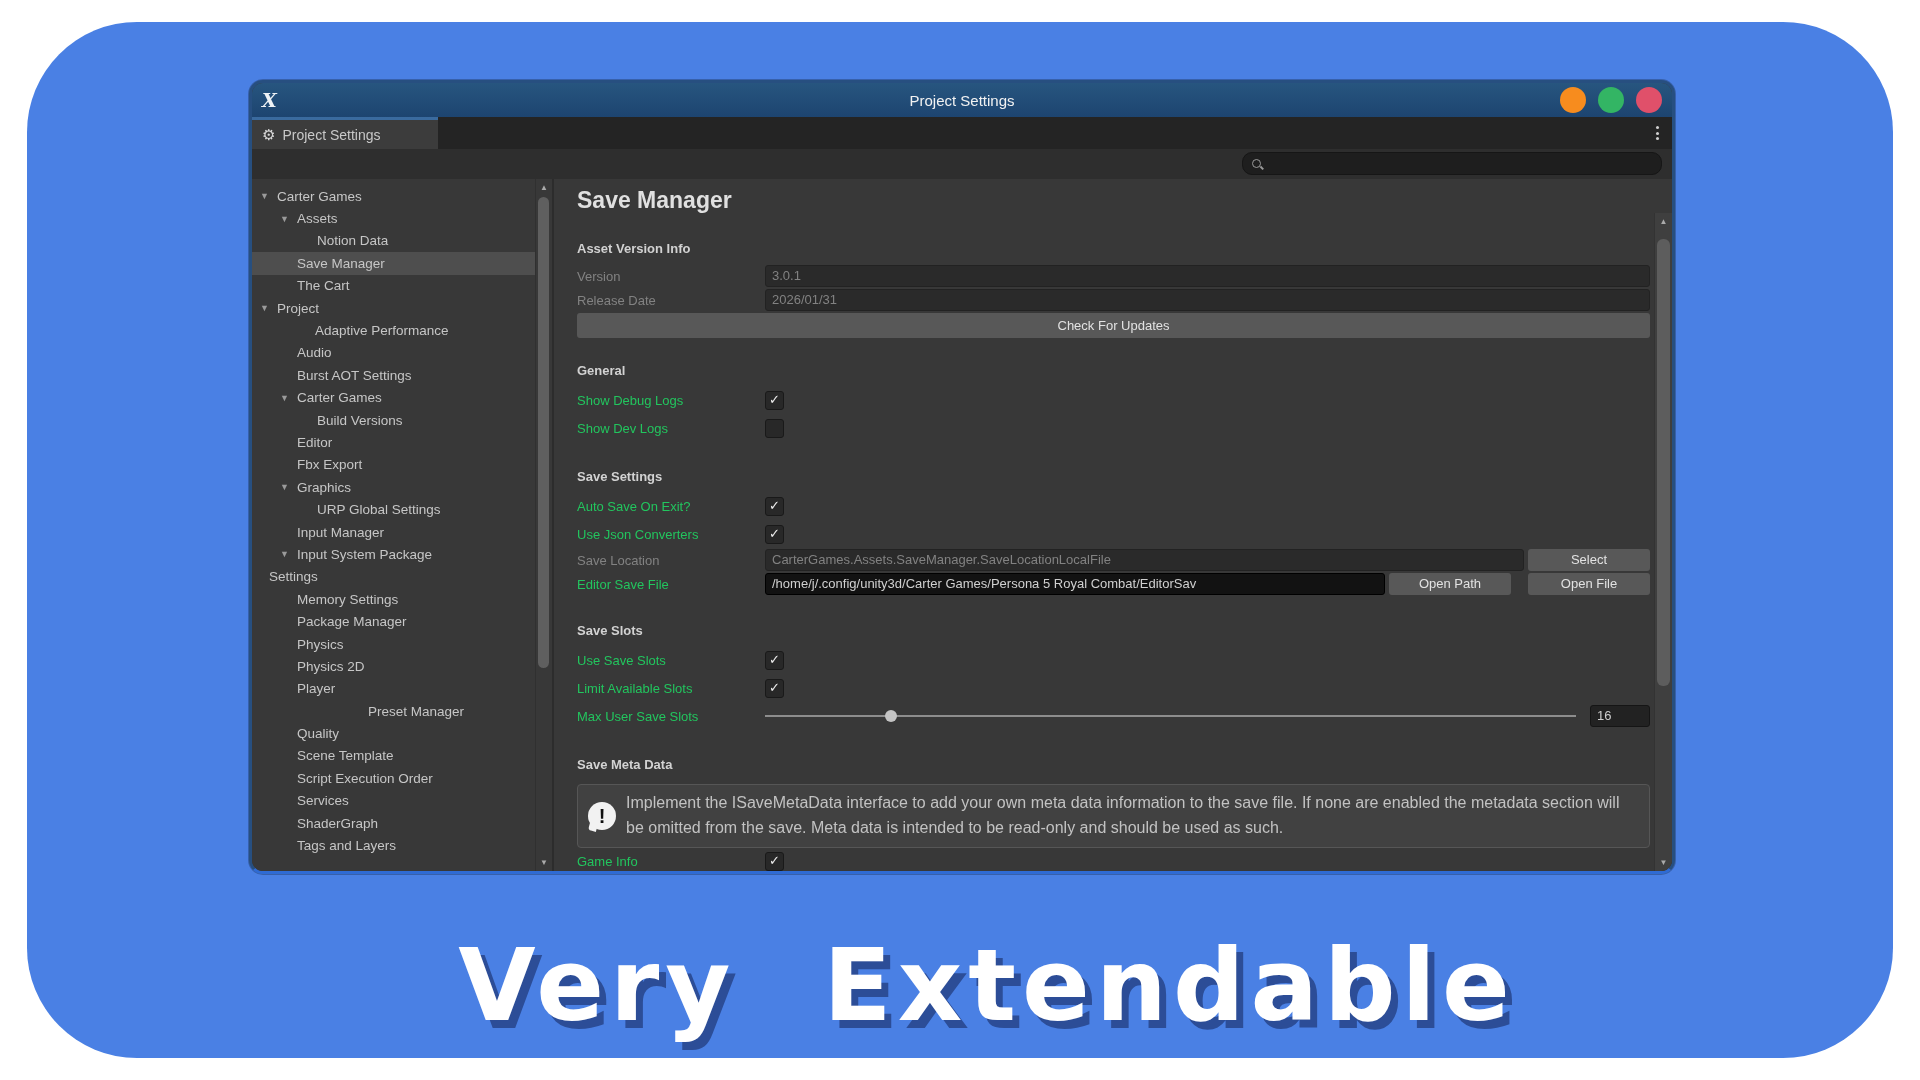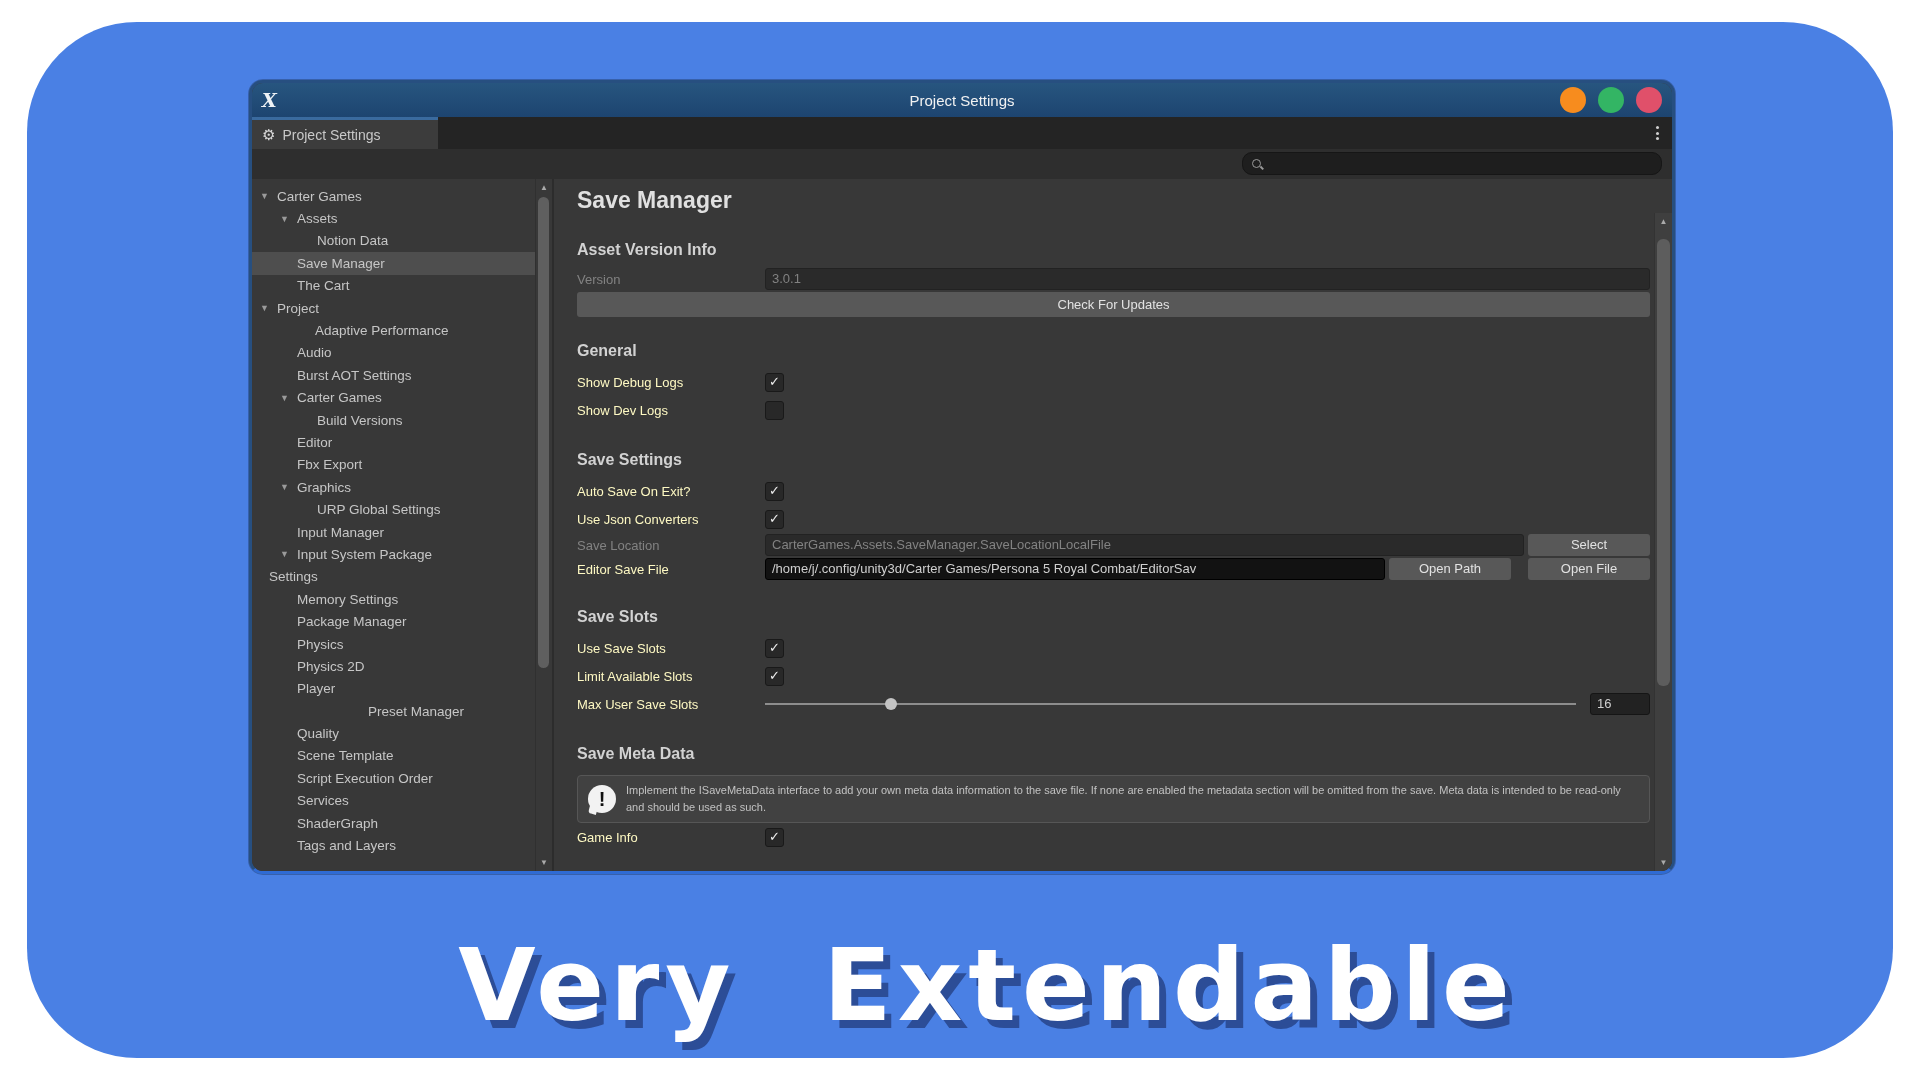--- a/index.html
+++ b/index.html
@@ -40,24 +40,24 @@
   .tree-row.selected{background:#4e4e4e;}
   .tri{width:17px;flex:none;font-size:9px;color:#9a9a9a;text-align:left;}
   .sb-scroll{width:16px;background:#383838;position:relative;border-left:1px solid #303030;}
   .sb-arrow{position:absolute;left:0;width:100%;text-align:center;font-size:8px;color:#aaa;}
   .sb-thumb{position:absolute;left:2px;width:11px;background:#5f5f5f;border-radius:6px;}
 
   
   .main{flex:1;position:relative;overflow:hidden;background:#383838;}
   .main-inner{position:absolute;left:23px;right:22px;top:8px;}
   .page-title{font-size:23px;font-weight:bold;color:#e0e0e0;margin:0 0 2px 0;}
-  .section-title{font-size:16px;font-weight:bold;color:#d2d2d2;margin:27px 0 8px 0;}
+  .section-title{font-size:13px;font-weight:bold;color:#d2d2d2;margin:27px 0 8px 0;}
   .srow{display:flex;align-items:center;height:24px;margin-bottom:0;}
   .srow.cb{height:28px;}
-  .slabel{width:188px;flex:none;font-size:13px;color:#fef9c3;}
+  .slabel{width:188px;flex:none;font-size:13px;color:#22c55e;}
   .slabel.dis{color:#828282;}
   .sfield{flex:1;height:20px;background:#2a2a2a;border:1px solid #222;border-radius:3px;color:#c4c4c4;
     font-size:13px;line-height:20px;padding:0 6px;overflow:hidden;white-space:nowrap;}
   .sfield.dis{color:#828282;}
   .sfield.dark{background:#121212;border-color:#000;color:#d0d0d0;}
   .btn{background:#585858;border-radius:3px;color:#e2e2e2;font-size:13px;text-align:center;height:22px;line-height:22px;}
   .btn.full{flex:1;height:25px;line-height:25px;margin-top:2px;}
   .btn.small{width:122px;flex:none;margin-left:4px;}
   .btn.small + .btn.small{margin-left:17px;}
   .checkbox{width:17px;height:17px;background:#282828;border:1px solid #191919;border-radius:3px;
@@ -66,21 +66,21 @@
   .slider-track::before{content:"";position:absolute;left:0;right:0;top:6px;height:2px;background:#8d8d8d;}
   .slider-thumb{position:absolute;top:1px;width:12px;height:12px;border-radius:50%;background:#c4c4c4;}
   .slider-val{width:46px;flex:none;height:20px;background:#222;border:1px solid #151515;border-radius:3px;
     color:#cfcfcf;font-size:13px;line-height:20px;padding:0 6px;}
   .helpbox{flex:1;background:#414141;border:1px solid #565656;border-radius:4px;display:flex;align-items:center;
     gap:10px;padding:6px 10px;margin-top:4px;}
   .help-ico{width:28px;height:28px;flex:none;background:#f2f2f2;border-radius:50%;color:#111;font-weight:bold;
     font-size:20px;text-align:center;line-height:28px;position:relative;}
   .help-ico::after{content:"";position:absolute;left:1px;bottom:-1px;width:8px;height:8px;background:#f2f2f2;
     border-radius:0 0 0 3px;transform:rotate(15deg);}
-  .helptext{font-size:11px;color:#c2c2c2;line-height:1.55;}
+  .helptext{font-size:16px;color:#c2c2c2;line-height:1.55;}
   .srow.helper{height:auto;}
 
   .main-scroll{position:absolute;right:0;top:34px;bottom:0;width:17px;background:#3f3f3f;border-left:1px solid #333;}
   .ms-thumb{position:absolute;left:2px;right:2px;top:26px;height:68%;background:#5d5d5d;border-radius:6px;}
 
   
   .caption{position:absolute;left:0;top:905px;width:1920px;text-align:center;
     font-family:"DejaVu Sans",sans-serif;font-weight:800;font-size:100px;color:#ffffff;
     letter-spacing:6px;word-spacing:46px;text-shadow:7px 8px 0 #2c4d97;}
 </style>
@@ -254,20 +254,24 @@
         <div class="main-inner">
           <h1 class="page-title">Save Manager</h1>
           <div id="sections">
               <div class="section">
                 <h3 class="section-title">Asset Version Info</h3>
                 <div class="srow">
                   <span class="slabel dis">Version</span>
                   <div class="sfield dis">3.0.1</div>
                 </div>
                 <div class="srow">
+                  <span class="slabel dis">Release Date</span>
+                  <div class="sfield dis">2026/01/31</div>
+                </div>
+                <div class="srow">
                   <div class="btn full">Check For Updates</div>
                 </div>
               </div>
               <div class="section">
                 <h3 class="section-title">General</h3>
                 <div class="srow cb">
                   <span class="slabel">Show Debug Logs</span>
                   <div class="checkbox">✓</div>
                 </div>
                 <div class="srow cb">

